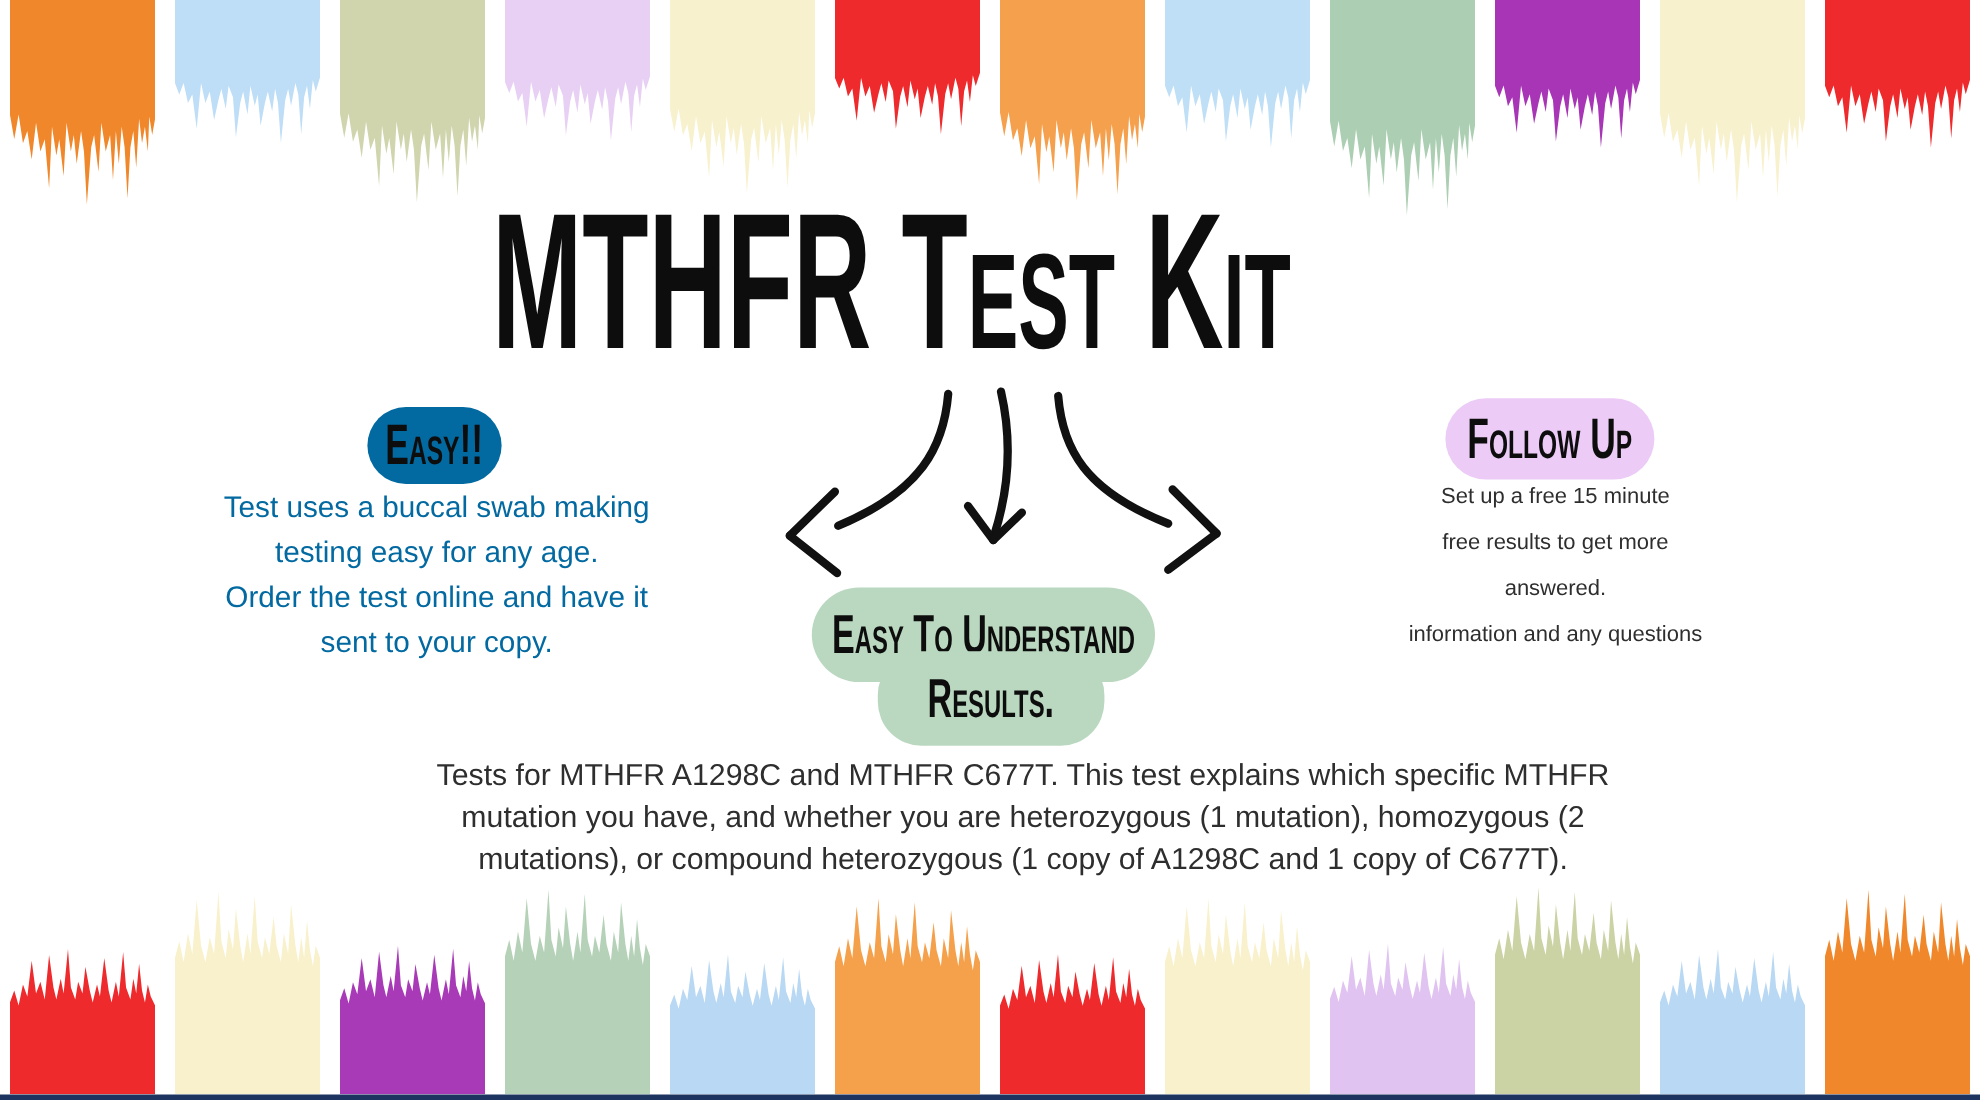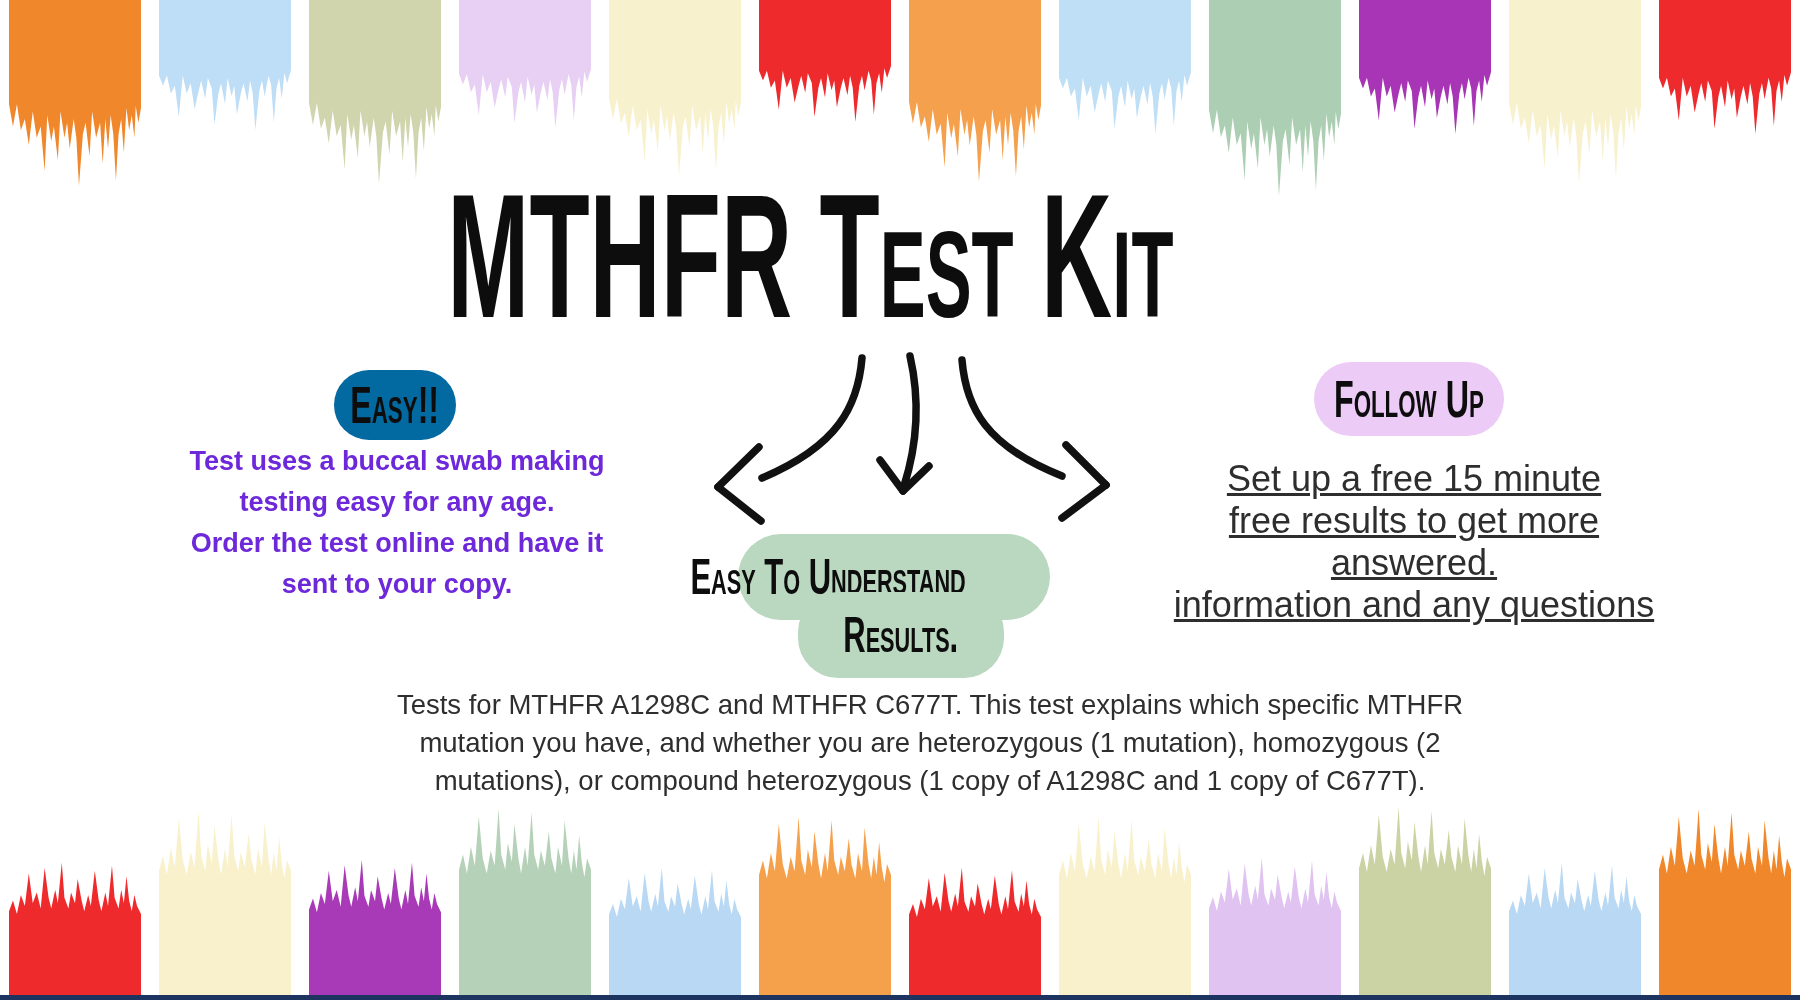--- a/index.html
+++ b/index.html
@@ -29,21 +29,21 @@
   #easy-badge{left:334px;top:370px;width:122px;height:70px;}
   #followup-badge{left:1314px;top:362px;width:190px;height:74px;}
   .blob{position:absolute;display:flex;align-items:center;justify-content:center;}
   #blob-top{left:738px;top:534px;width:312px;height:86px;border-radius:44px;}
   #blob-bottom{left:798px;top:592px;width:206px;height:86px;border-radius:40px;}
   .blob .display{font-size:50px;transform:scaleX(0.62);}
   
   .copy{position:absolute;text-align:center;color:#2e2e2e;}
   .copy div{white-space:nowrap;}
   #easy-text{left:158px;top:441px;width:478px;font-size:27px;line-height:41px;}
-  #followup-text{left:1164px;top:458px;width:500px;font-size:36px;line-height:42px;text-decoration:underline;}
+  #followup-text{left:1164px;top:430px;width:500px;font-size:20px;line-height:42px;}
   #paragraph{left:55px;top:686px;width:1750px;font-size:27.5px;line-height:38px;}
   
   #arrows{position:absolute;left:640px;top:300px;color:#111;}
 </style>
 </head>
 <body>
 
 <div id="top-strokes">
     <div class="stroke top drip-down-a" style="left: 9px; height: 186px; background: rgb(240, 136, 43);"></div>
     <div class="stroke top drip-down-b" style="left: 159px; height: 130px; background: rgb(190, 221, 246);"></div>
@@ -92,28 +92,28 @@
   <g>
     <path d="M322 60 C326 108, 346 146, 422 176"></path>
     <path d="M466 185 L426 145"></path>
     <path d="M466 185 L422 218"></path>
   </g>
 </svg>
 
 <div class="badge" id="easy-badge" style="background: #0369a1;">
   <span class="display" style="color: rgb(13, 13, 13);">Easy!!</span>
 </div>
-<div class="copy" id="easy-text" style="color: #6d28d9; font-weight: bold;">
+<div class="copy" id="easy-text" style="color: #0369a1;">
   <div>Test uses a buccal swab making</div>
   <div>testing easy for any age.</div>
   <div>Order the test online and have it</div>
   <div>sent to your copy.</div>
 </div>
 
-<div class="blob" id="blob-top" style="background: rgb(185, 216, 191); justify-content: flex-end;">
+<div class="blob" id="blob-top" style="background: rgb(185, 216, 191);">
   <span class="display" style="color: rgb(13, 13, 13);">Easy to understand</span>
 </div>
 <div class="blob" id="blob-bottom" style="background: rgb(185, 216, 191);">
   <span class="display" style="color: rgb(13, 13, 13);">results.</span>
 </div>
 
 <div class="badge" id="followup-badge" style="background: rgb(236, 203, 246);">
   <span class="display" style="color: rgb(13, 13, 13);">Follow Up</span>
 </div>
 <div class="copy" id="followup-text" style="color: rgb(46, 46, 46);">

